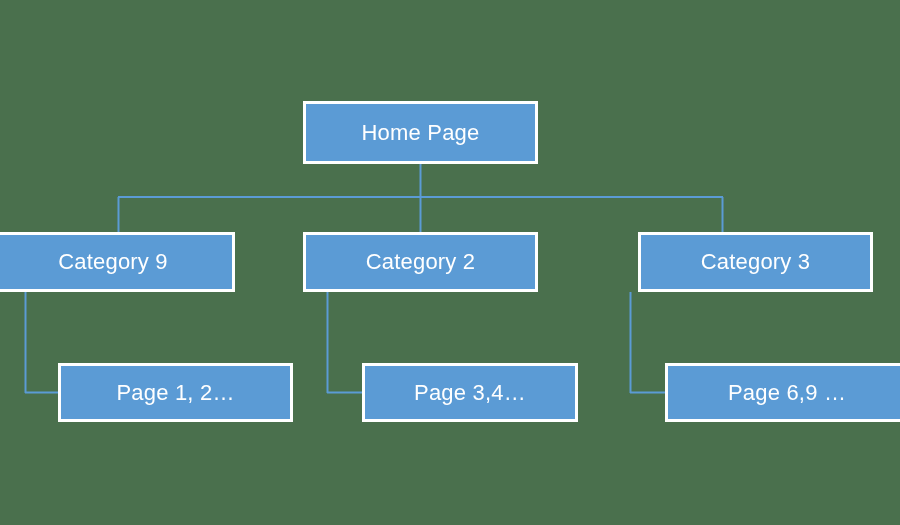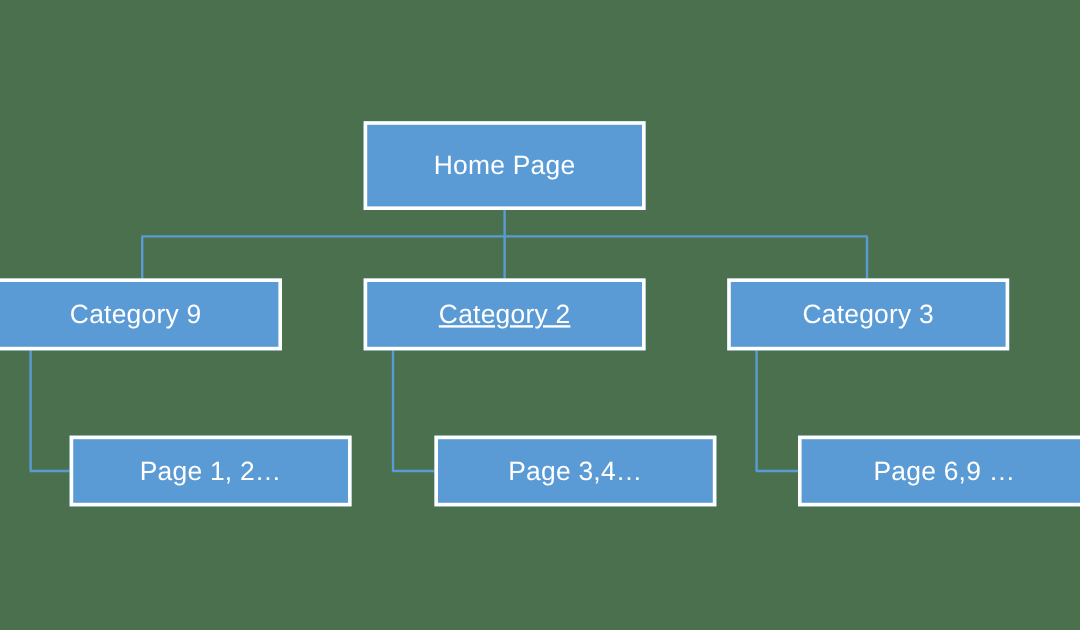--- a/index.html
+++ b/index.html
@@ -45,53 +45,52 @@
   }
   .node-label {
     display: block;
     color: #ffffff;
   }
   
   .node-home {
     left: 303px;
     top: 101px;
     width: 235px;
-    height: 74px;
+    height: 63px;
   }
   
   .node-cat1 {
     left: -9px;
     top: 232px;
     width: 244px;
     height: 60px;
   }
   .node-cat2 {
     left: 303px;
     top: 232px;
     width: 235px;
     height: 60px;
-    text-decoration: underline;
   }
   .node-cat3 {
-    left: 606px;
+    left: 638px;
     top: 232px;
     width: 235px;
     height: 60px;
   }
   
   .node-pages1 {
     left: 58px;
     top: 363px;
     width: 235px;
     height: 59px;
   }
   .node-pages2 {
     left: 362px;
     top: 363px;
-    width: 235px;
+    width: 216px;
     height: 59px;
   }
   .node-pages3 {
     left: 665px;
     top: 363px;
     width: 244px;
     height: 59px;
   }
 </style>
 </head>

